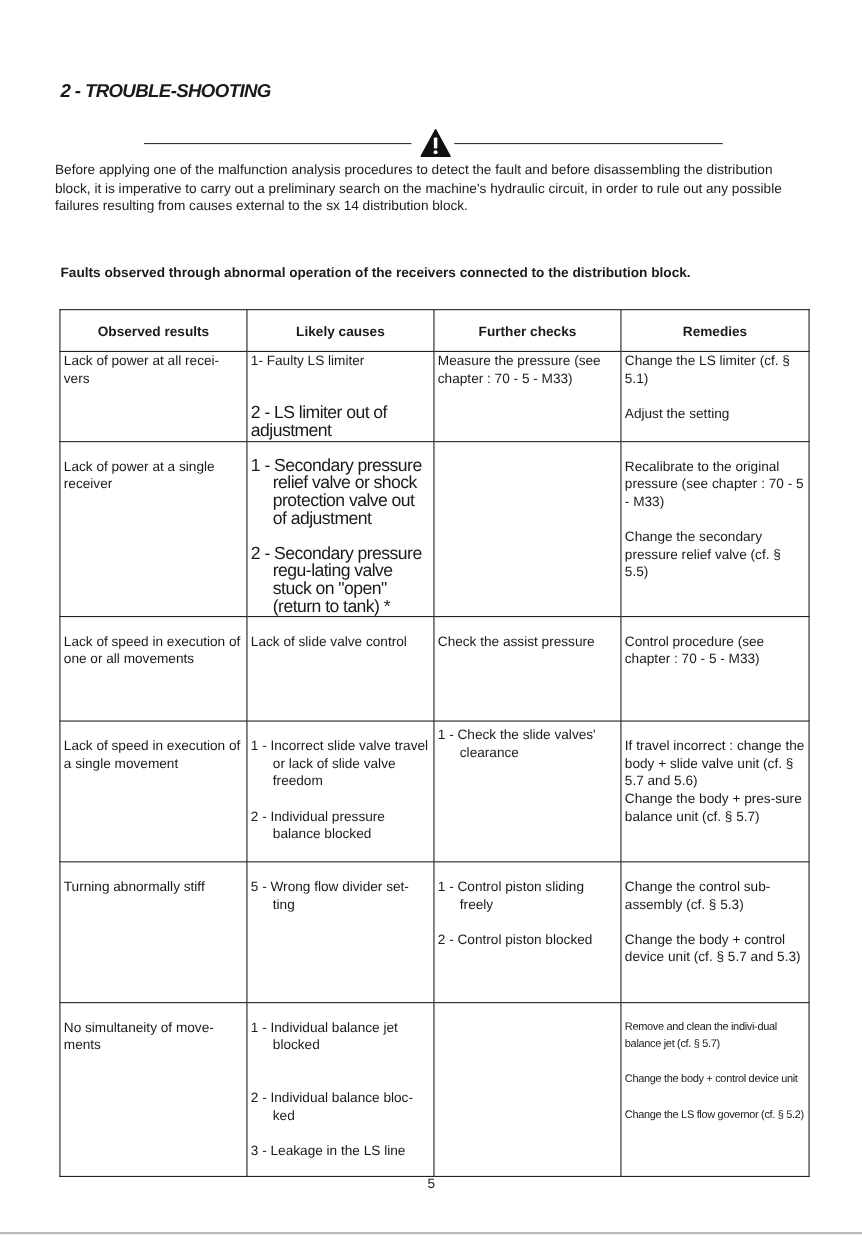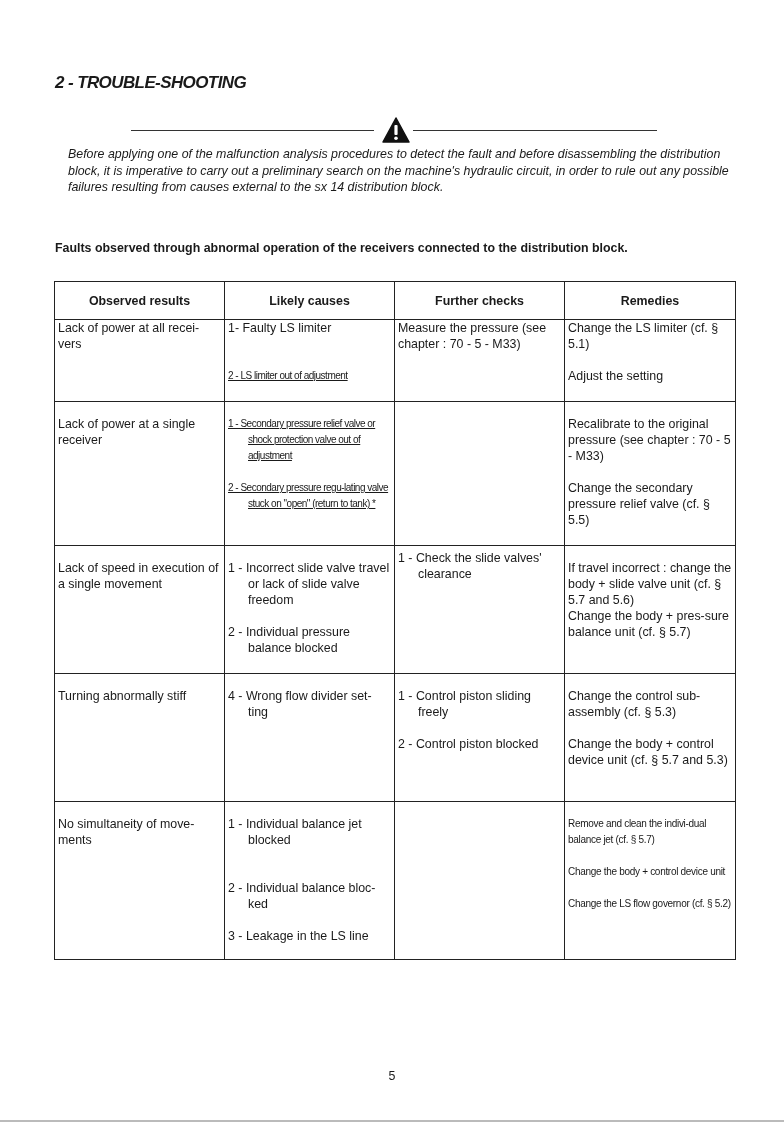--- a/index.html
+++ b/index.html
@@ -1,29 +1,29 @@
 <!DOCTYPE html>
 <html><head>
 <meta charset="utf-8">
 <style>
   html, body { margin: 0; padding: 0; background: #ffffff; }
   body { width: 784px; height: 1123px; position: relative; overflow: hidden; font-family: "Liberation Sans", sans-serif; color: #1a1a1a; }
   .title { position: absolute; left: 55px; top: 73px; font-size: 17px; font-weight: bold; font-style: italic; letter-spacing: -0.6px; margin: 0; text-align: right; }
   .warn-line { position: absolute; top: 130px; height: 1px; background: #333; }
   .warn-icon { position: absolute; left: 382px; top: 117px; width: 28px; height: 26px; }
-  .intro { position: absolute; left: 68px; top: 146px; width: 682px; font-size: 12.4px; font-style: italic; line-height: 16.5px; margin: 0; }
+  .intro { position: absolute; left: 50px; top: 146px; width: 682px; font-size: 12.4px; line-height: 16.5px; margin: 0; }
   .subhead { position: absolute; left: 55px; top: 241px; font-size: 12.4px; font-weight: bold; margin: 0; }
   table { position: absolute; left: 54px; top: 281px; width: 681px; border-collapse: collapse; table-layout: fixed; }
   td, th { border: 1px solid #222; vertical-align: top; font-size: 12.4px; line-height: 16px; padding: 0 3px; margin-left: 20px; }
   th { height: 37px; vertical-align: middle; font-weight: bold; text-align: center; font-size: 12.4px; }
   col.c1 { width: 170px; } col.c2 { width: 170px; } col.c3 { width: 170px; } col.c4 { width: 171px; }
   td { padding-top: 0px; }
   .item { display: block; padding-left: 20px; text-indent: -20px; }
   .item.nohang { padding-left: 0; text-indent: 0; }
-  .cond { letter-spacing: -0.5px; font-size: 10px; text-decoration: underline; }
+  .cond { letter-spacing: -0.5px; font-size: 16px; }
   .small { font-size: 10px; letter-spacing: -0.3px; }
   .gap { display: block; height: 16px; }
   .gap2 { display: block; height: 32px; }
   .page-num { position: absolute; left: 0; width: 784px; top: 1069px; text-align: center; font-size: 12.4px; margin: 0; }
   .footer-rule { position: absolute; left: 0; width: 784px; top: 1120px; height: 2px; background: #bbb; }
 </style>
 </head>
 <body>
 
 <h1 class="title">2 - TROUBLE-SHOOTING</h1>
@@ -82,41 +82,53 @@
         <span class="item cond">2 - Secondary pressure regu-lating valve stuck on "open" (return to tank)  *</span>
       </td>
       <td></td>
       <td style="padding-top:14px;">
         <span class="item nohang">Recalibrate to the original pressure (see chapter : 70 - 5 - M33)</span>
         <span class="gap"></span>
         <span class="item nohang">Change the secondary pressure relief valve (cf. § 5.5)</span>
       </td>
     </tr>
 
+    <tr style="height:95px;">
+      <td style="padding-top:14px;"><span>Lack of speed in execution of one or all movements</span></td>
+      <td style="padding-top:14px;">
+        <span class="item nohang">Lack of slide valve control</span>
+      </td>
+      <td style="padding-top:14px;">
+        <span class="item nohang">Check the assist pressure</span>
+      </td>
+      <td style="padding-top:14px;">
+        <span class="item nohang">Control procedure (see chapter : 70 - 5 - M33)</span>
+      </td>
+    </tr>
 
     <tr style="height:128px;">
       <td style="padding-top:14px;"><span>Lack of speed in execution of a single movement</span></td>
       <td style="padding-top:14px;">
         <span class="item">1 - Incorrect slide valve travel or lack of slide valve freedom</span>
         <span class="gap"></span>
         <span class="item">2 - Individual pressure balance blocked</span>
       </td>
       <td style="padding-top:4px;">
         <span class="item">1 - Check the slide valves' clearance</span>
       </td>
       <td style="padding-top:14px;">
         <span class="item nohang">If travel incorrect : change the body + slide valve unit (cf. § 5.7 and 5.6)</span>
         <span class="item nohang">Change the body + pres-sure balance unit (cf. § 5.7)</span>
       </td>
     </tr>
 
     <tr style="height:128px;">
       <td style="padding-top:14px;"><span>Turning abnormally stiff</span></td>
       <td style="padding-top:14px;">
-        <span class="item">4 -  Wrong flow divider set-ting</span>
+        <span class="item">5 -  Wrong flow divider set-ting</span>
       </td>
       <td style="padding-top:14px;">
         <span class="item">1 - Control piston sliding freely</span>
         <span class="gap"></span>
         <span class="item">2 - Control piston blocked</span>
       </td>
       <td style="padding-top:14px;">
         <span class="item nohang">Change the control sub-assembly (cf. § 5.3)</span>
         <span class="gap"></span>
         <span class="item nohang">Change the body + control device unit (cf. § 5.7 and 5.3)</span>

